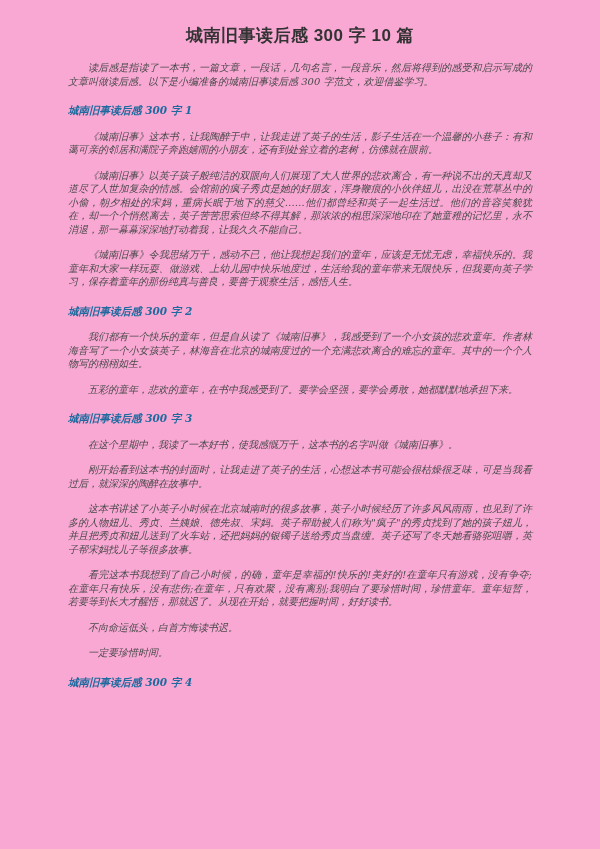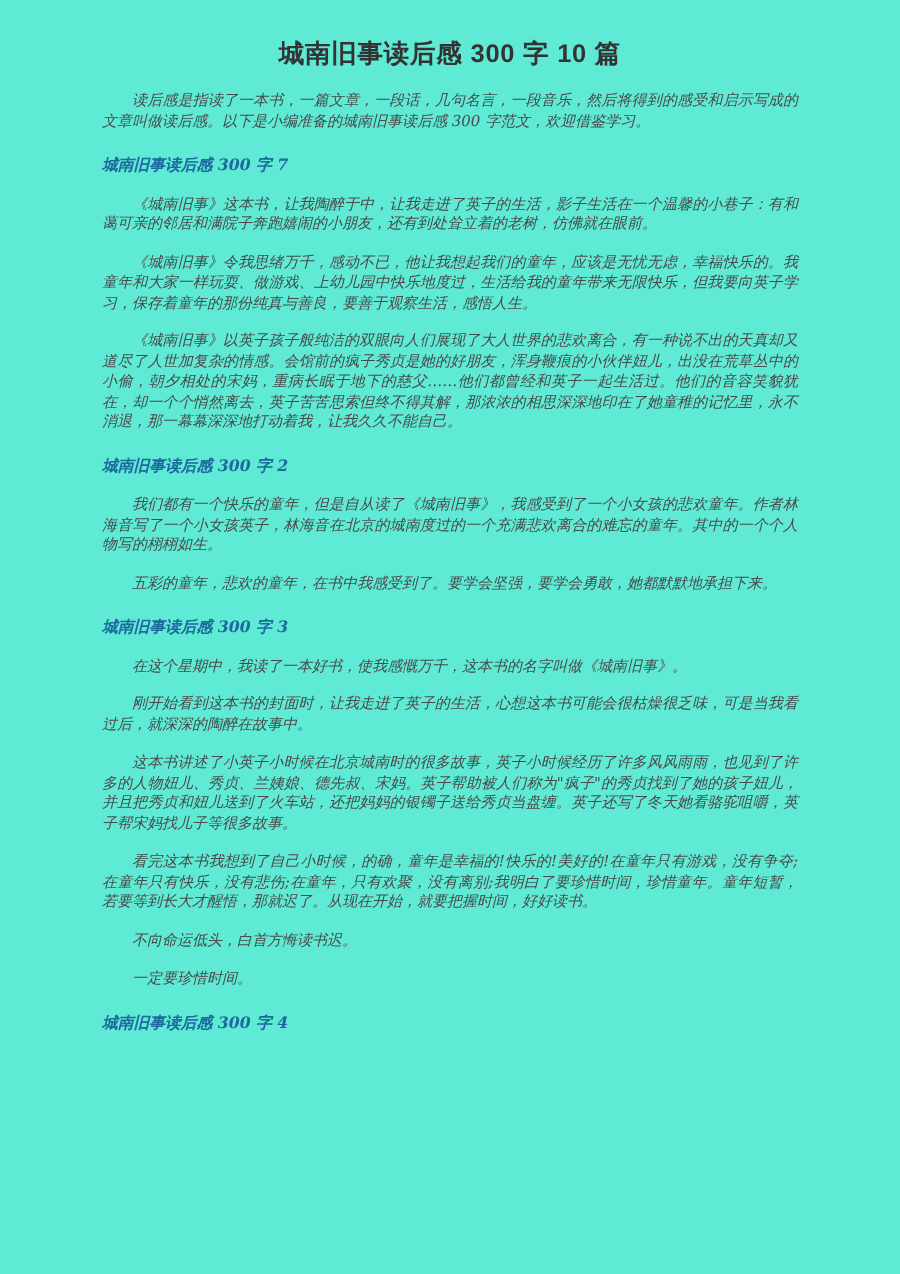--- a/index.html
+++ b/index.html
@@ -6,21 +6,21 @@
   html, body { background: #ffffff; }
   body {
     width: 600px;
     height: 849px;
     overflow: hidden;
     font-family: "DejaVu Serif", serif;
   }
   .page {
     width: 600px;
     height: 849px;
-    background: #5eead4;
+    background: #f9a8d4;
     overflow: hidden;
   }
   .doc-title {
     margin: 24px 40px 14px 40px;
     text-align: center;
     font-family: "Liberation Sans", sans-serif;
     font-weight: bold;
     font-size: 17px;
     letter-spacing: 0.5px;
     color: #333333;
@@ -50,24 +50,24 @@
 <body>
 
 <div class="page">
 
   <h1 class="doc-title">城南旧事读后感 300 字 10 篇</h1>
 
   <div class="content">
 
     <p>读后感是指读了一本书，一篇文章，一段话，几句名言，一段音乐，然后将得到的感受和启示写成的文章叫做读后感。以下是小编准备的城南旧事读后感 300 字范文，欢迎借鉴学习。</p>
 
-    <h2 class="section-heading">城南旧事读后感 300 字 7</h2>
+    <h2 class="section-heading">城南旧事读后感 300 字 1</h2>
     <p>《城南旧事》这本书，让我陶醉于中，让我走进了英子的生活，影子生活在一个温馨的小巷子：有和蔼可亲的邻居和满院子奔跑嬉闹的小朋友，还有到处耸立着的老树，仿佛就在眼前。</p>
+    <p>《城南旧事》以英子孩子般纯洁的双眼向人们展现了大人世界的悲欢离合，有一种说不出的天真却又道尽了人世加复杂的情感。会馆前的疯子秀贞是她的好朋友，浑身鞭痕的小伙伴妞儿，出没在荒草丛中的小偷，朝夕相处的宋妈，重病长眠于地下的慈父……他们都曾经和英子一起生活过。他们的音容笑貌犹在，却一个个悄然离去，英子苦苦思索但终不得其解，那浓浓的相思深深地印在了她童稚的记忆里，永不消退，那一幕幕深深地打动着我，让我久久不能自己。</p>
     <p>《城南旧事》令我思绪万千，感动不已，他让我想起我们的童年，应该是无忧无虑，幸福快乐的。我童年和大家一样玩耍、做游戏、上幼儿园中快乐地度过，生活给我的童年带来无限快乐，但我要向英子学习，保存着童年的那份纯真与善良，要善于观察生活，感悟人生。</p>
-    <p>《城南旧事》以英子孩子般纯洁的双眼向人们展现了大人世界的悲欢离合，有一种说不出的天真却又道尽了人世加复杂的情感。会馆前的疯子秀贞是她的好朋友，浑身鞭痕的小伙伴妞儿，出没在荒草丛中的小偷，朝夕相处的宋妈，重病长眠于地下的慈父……他们都曾经和英子一起生活过。他们的音容笑貌犹在，却一个个悄然离去，英子苦苦思索但终不得其解，那浓浓的相思深深地印在了她童稚的记忆里，永不消退，那一幕幕深深地打动着我，让我久久不能自己。</p>
 
     <h2 class="section-heading">城南旧事读后感 300 字 2</h2>
     <p>我们都有一个快乐的童年，但是自从读了《城南旧事》，我感受到了一个小女孩的悲欢童年。作者林海音写了一个小女孩英子，林海音在北京的城南度过的一个充满悲欢离合的难忘的童年。其中的一个个人物写的栩栩如生。</p>
     <p>五彩的童年，悲欢的童年，在书中我感受到了。要学会坚强，要学会勇敢，她都默默地承担下来。</p>
 
     <h2 class="section-heading">城南旧事读后感 300 字 3</h2>
     <p>在这个星期中，我读了一本好书，使我感慨万千，这本书的名字叫做《城南旧事》。</p>
     <p>刚开始看到这本书的封面时，让我走进了英子的生活，心想这本书可能会很枯燥很乏味，可是当我看过后，就深深的陶醉在故事中。</p>
     <p>这本书讲述了小英子小时候在北京城南时的很多故事，英子小时候经历了许多风风雨雨，也见到了许多的人物妞儿、秀贞、兰姨娘、德先叔、宋妈。英子帮助被人们称为"疯子"的秀贞找到了她的孩子妞儿，并且把秀贞和妞儿送到了火车站，还把妈妈的银镯子送给秀贞当盘缠。英子还写了冬天她看骆驼咀嚼，英子帮宋妈找儿子等很多故事。</p>
     <p>看完这本书我想到了自己小时候，的确，童年是幸福的!快乐的!美好的!在童年只有游戏，没有争夺;在童年只有快乐，没有悲伤;在童年，只有欢聚，没有离别;我明白了要珍惜时间，珍惜童年。童年短暂，若要等到长大才醒悟，那就迟了。从现在开始，就要把握时间，好好读书。</p>

